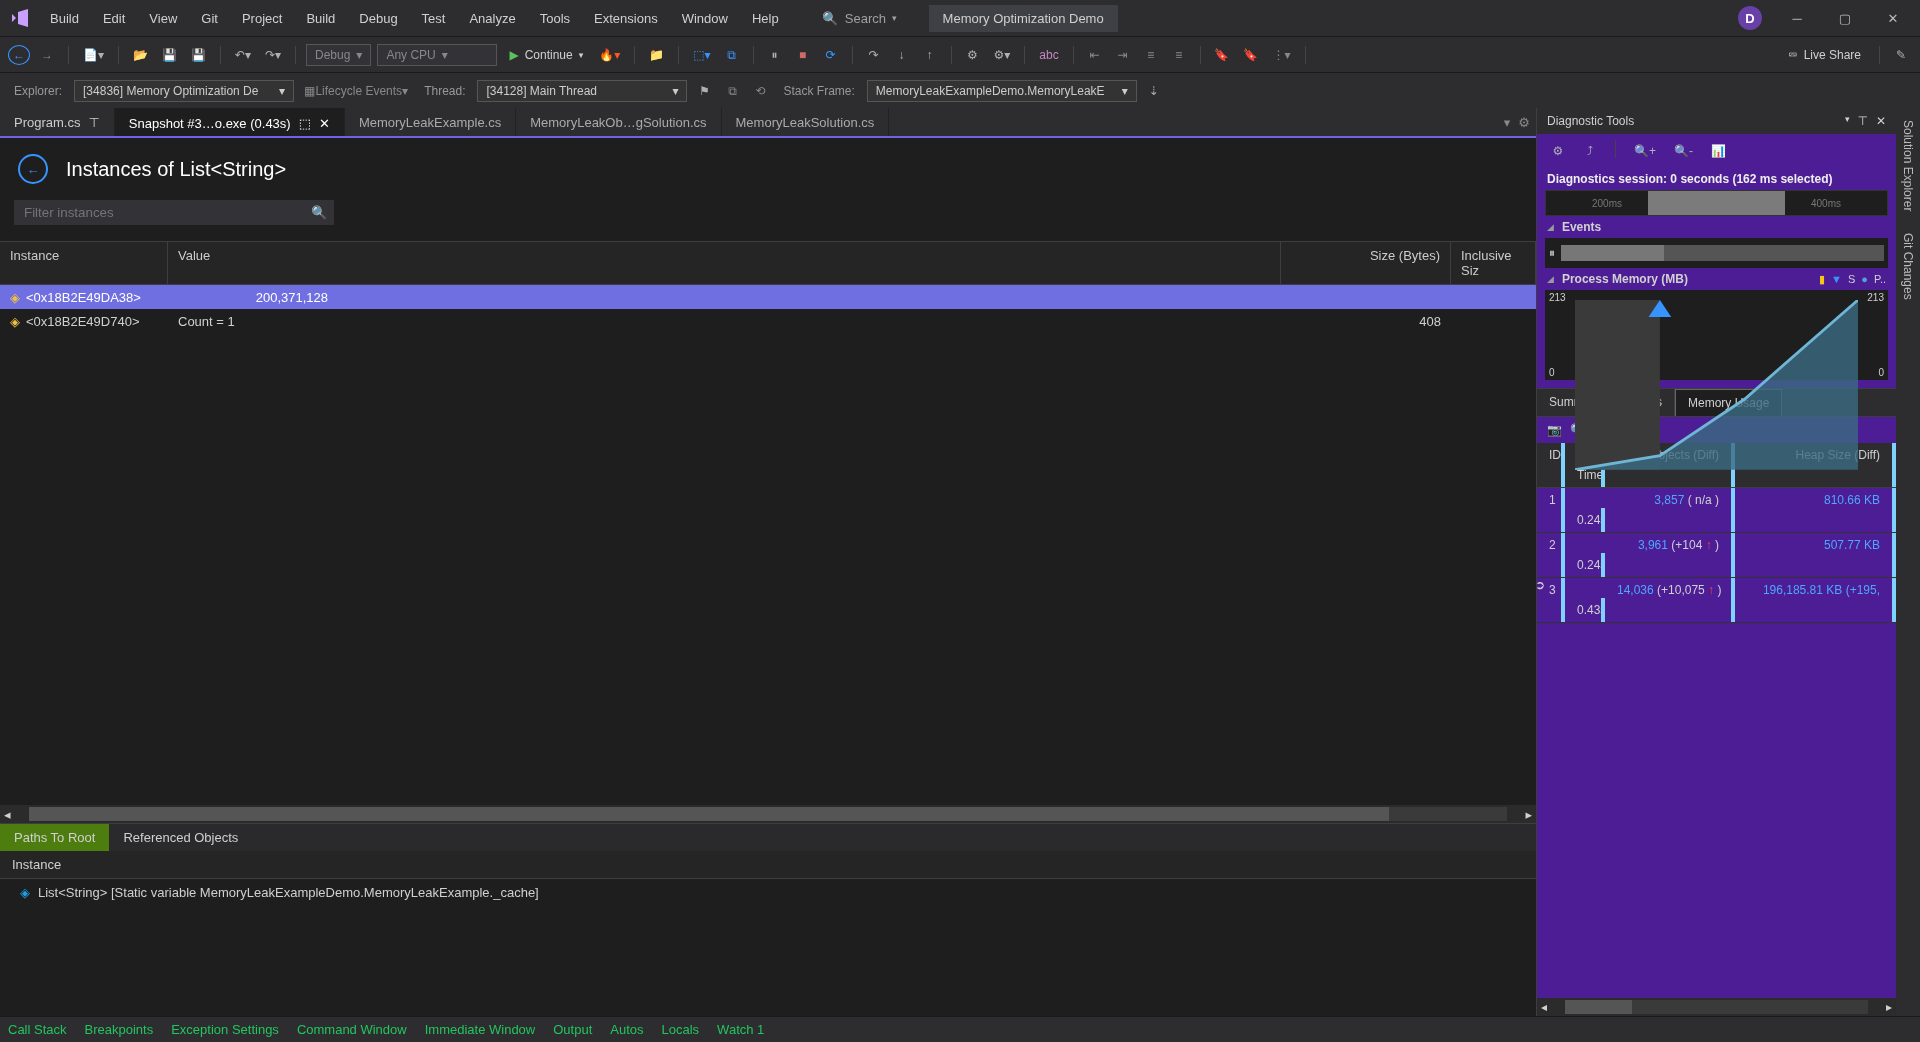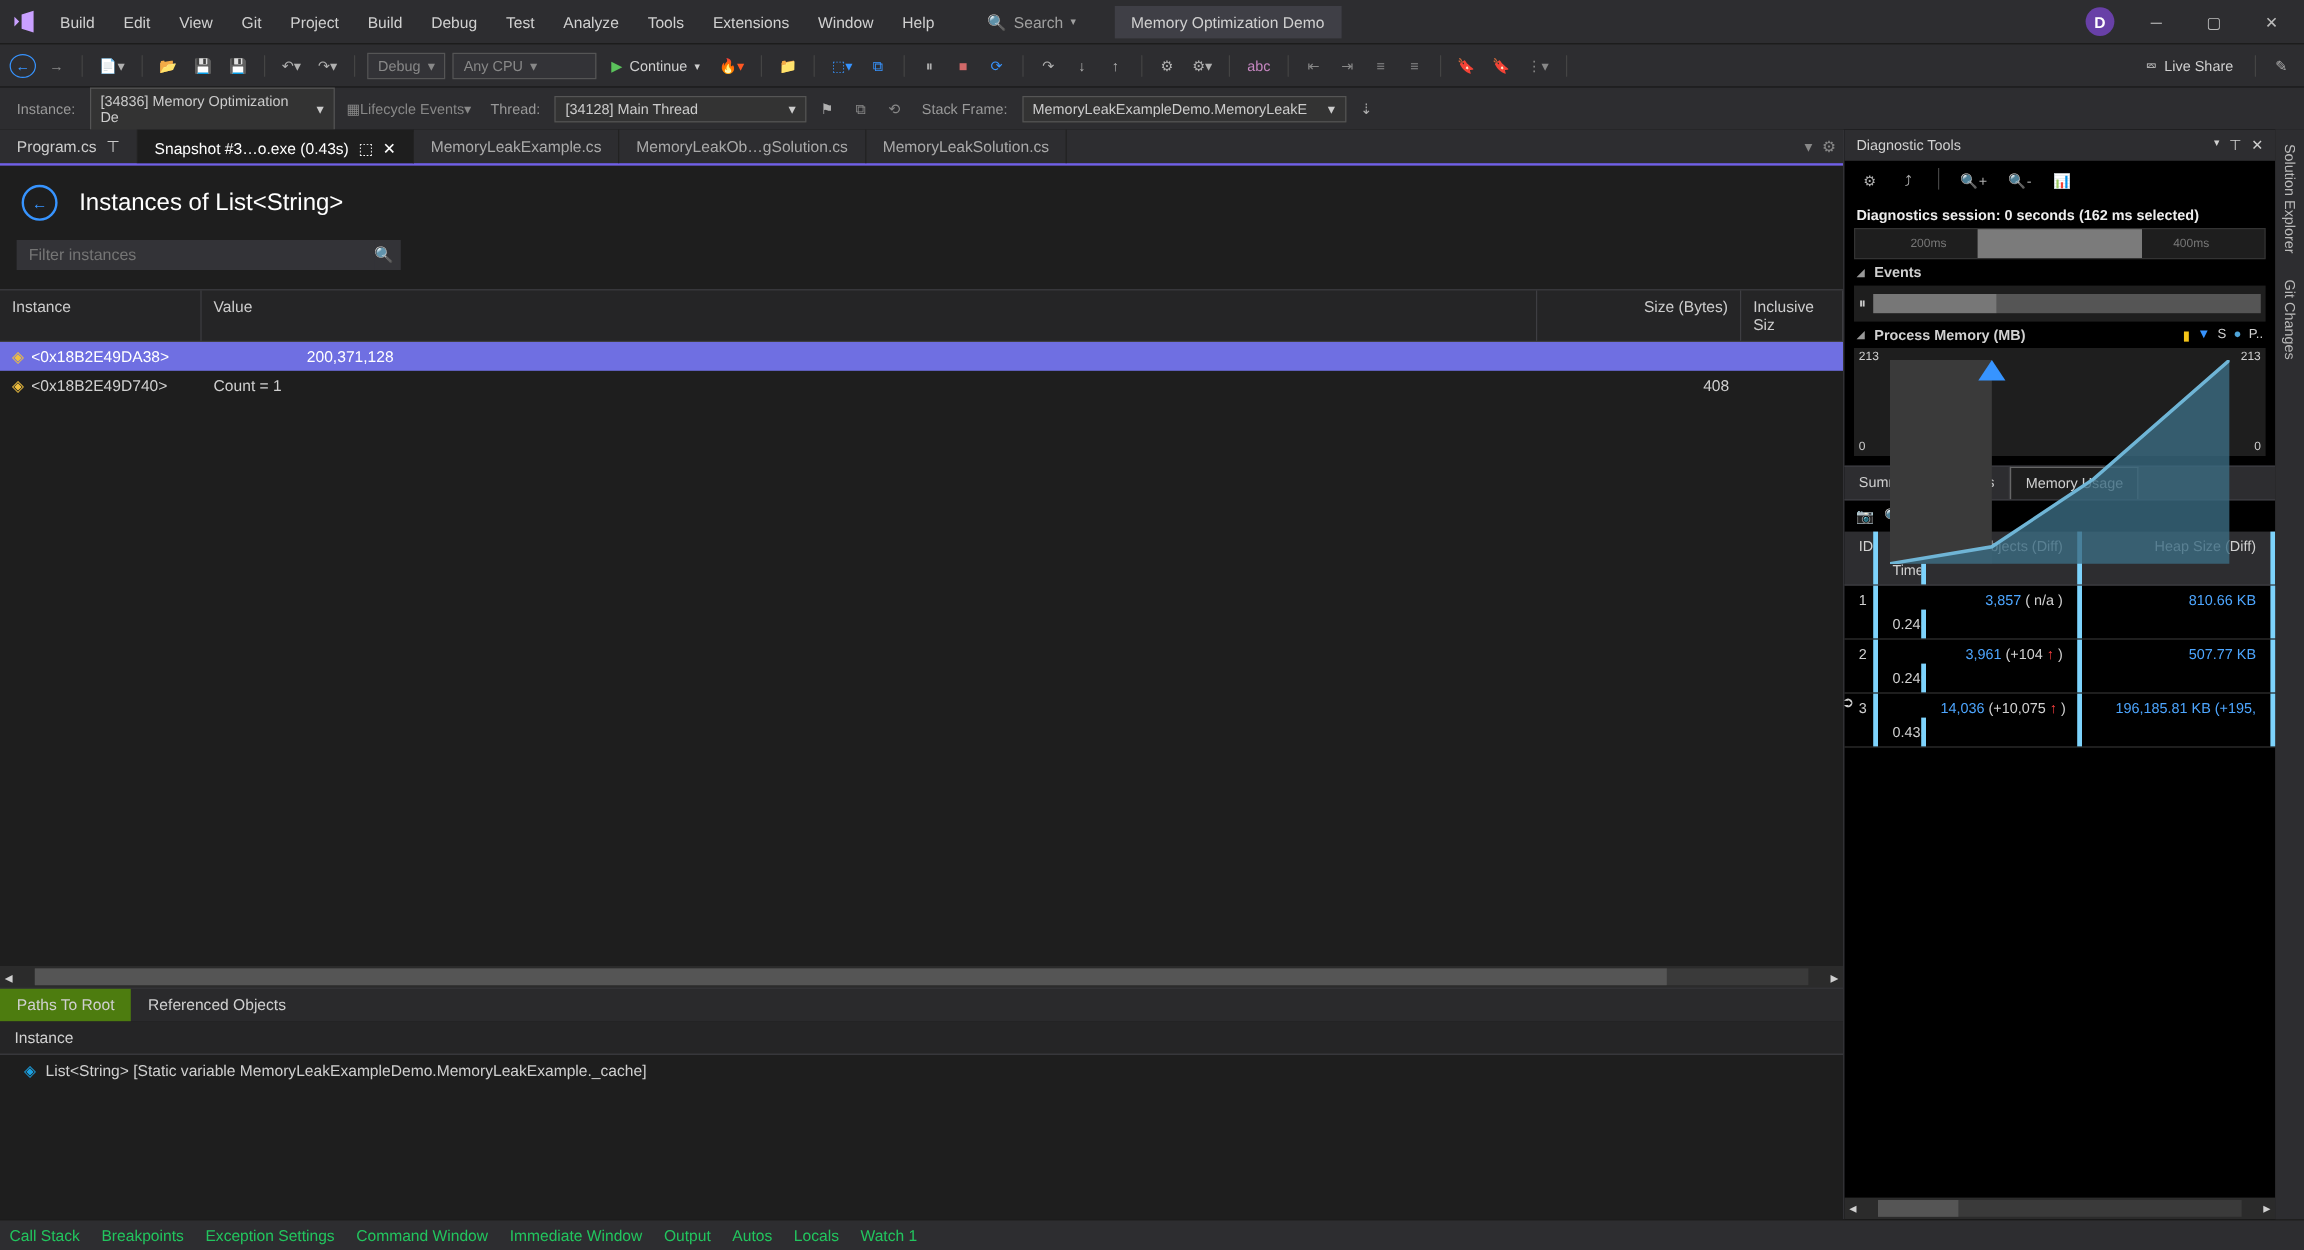--- a/index.html
+++ b/index.html
@@ -56,21 +56,21 @@
 .hscroll .thumb { position:absolute; height:100%; background:#555; }
 
 .lower-tabs { display:flex; background:#2a2a2c;}
 .ltab { padding:6px 14px; cursor:pointer; }
 .ltab.active { background:#4d7c0f; }
 .paths-panel { border-top:1px solid #3e3e42; }
 .paths-header { padding:6px 12px; border-bottom:1px solid #3e3e42; background:#252526;}
 .paths-row { padding:6px 20px; display:flex; align-items:center; gap:8px; }
 .cube-icon { color:#1ba1e2;}
 
-.diag-panel { width: 360px; background:#000000; border-left:1px solid #3e3e42; display:flex; flex-direction:column; font-size:12px;}
+.diag-panel { width: 360px; background:#4c1d95; border-left:1px solid #3e3e42; display:flex; flex-direction:column; font-size:12px;}
 .diag-header { display:flex; align-items:center; justify-content:space-between; padding:6px 10px; background:#2d2d30;}
 .diag-tools { display:flex; gap:10px; padding:6px 10px;}
 .diag-session { padding:4px 10px; font-weight:600; color:#eee;}
 .timeline { height:26px; background:#1e1e1e; margin:0 8px; position:relative; border:1px solid #333; font-size:10px; color:#777; display:flex; align-items:center; justify-content:space-between; padding:0 46px;}
 .section-head { padding:4px 10px; display:flex; align-items:center; gap:4px;}
 .section-head::before { content:"◢"; font-size:9px; color:#999; margin-right:4px; transform:rotate(0deg);}
 .events-bar { height:30px; margin:0 8px; background:#1e1e1e; display:flex; align-items:center; padding:0 4px;}
 .proc-mem { height:90px; margin:0 8px; background:#1e1e1e; position:relative; }
 .mem-chart { position:absolute; inset:10px 30px 10px 30px;}
 .diag-tabs { display:flex; background:#2d2d30; border-top:1px solid #3e3e42; border-bottom:1px solid #3e3e42; margin-top:8px;}
@@ -183,22 +183,22 @@
   <span class="tb-sep"></span>
   <div class="liveshare">
     <span>⮹</span>
     <span>Live Share</span>
   </div>
   <span class="tb-sep"></span>
   <div class="tb-btn">✎</div>
 </div>
 
 <div class="toolbar2">
-  <span class="tb-label">Instance:</span>
-  <div class="tb-select" style="width:204px;">
+  <span class="tb-label">Explorer:</span>
+  <div class="tb-select" style="width:220px;">
       <span>[34836] Memory Optimization De</span>
       <span style="margin-left:auto;">▾</span>
     </div>
   <div class="tb-btn dim">▦ <span>Lifecycle Events</span> ▾</div>
   <span class="tb-label">Thread:</span>
   <div class="tb-select" style="width:210px;">
       <span>[34128] Main Thread</span>
       <span style="margin-left:auto;">▾</span>
     </div>
   <div class="tb-btn">⚑</div>

